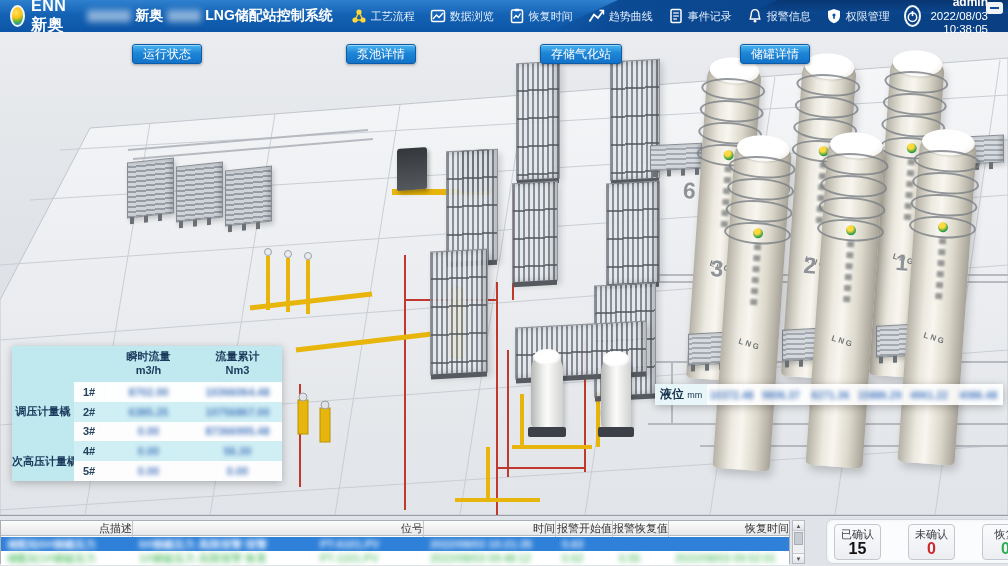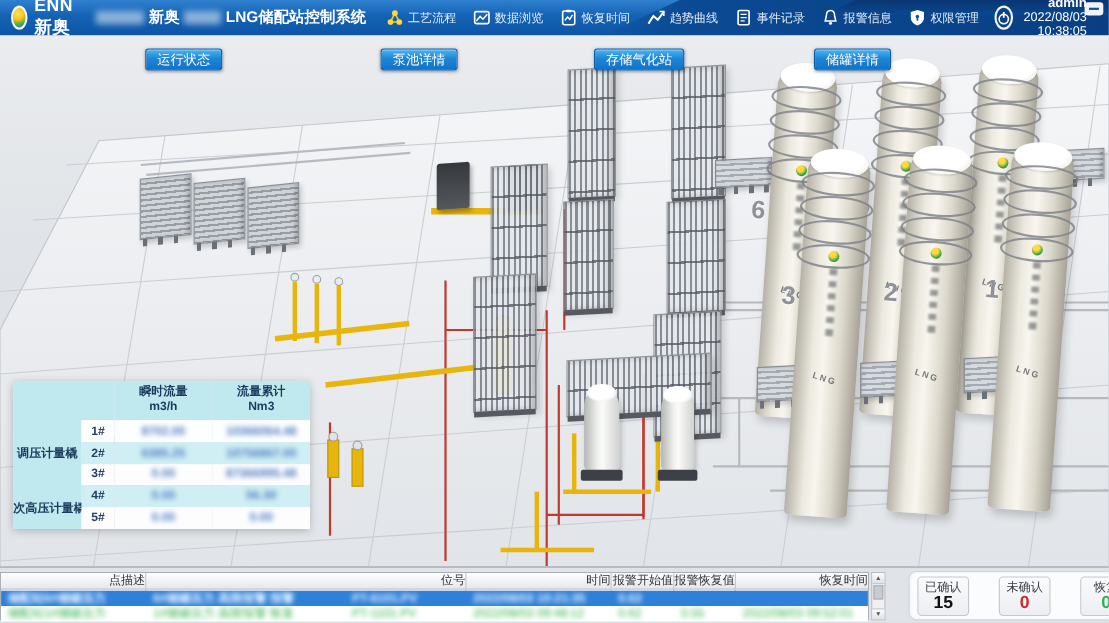--- a/index.html
+++ b/index.html
@@ -470,20 +470,29 @@
       <colgroup>
           <col style="width:52px">
           <col>
           <col>
           <col>
           <col>
           <col>
           <col>
         </colgroup>
       <tbody>
+      <tr>
+        <td class="lab"><span>液位</span> <small>mm</small></td>
+        <td class="w"><span class="rv">10372.48</span></td>
+        <td class="w"><span class="rv">9806.37</span></td>
+        <td class="w"><span class="rv">8271.36</span></td>
+        <td class="w"><span class="rv">15886.29</span></td>
+        <td class="w"><span class="rv">4961.22</span></td>
+        <td class="w"><span class="rv">4086.48</span></td>
+      </tr>
     </tbody>
       </table>
   </main>
 
   <footer>
     <div class="atable">
       <div class="ahead">
         <div class="ahc" style="left:0;width:132px">点描述</div>
         <div class="ahc" style="left:313px;width:110px">位号</div>
         <div class="ahc" style="left:423px;width:132px">时间</div>

